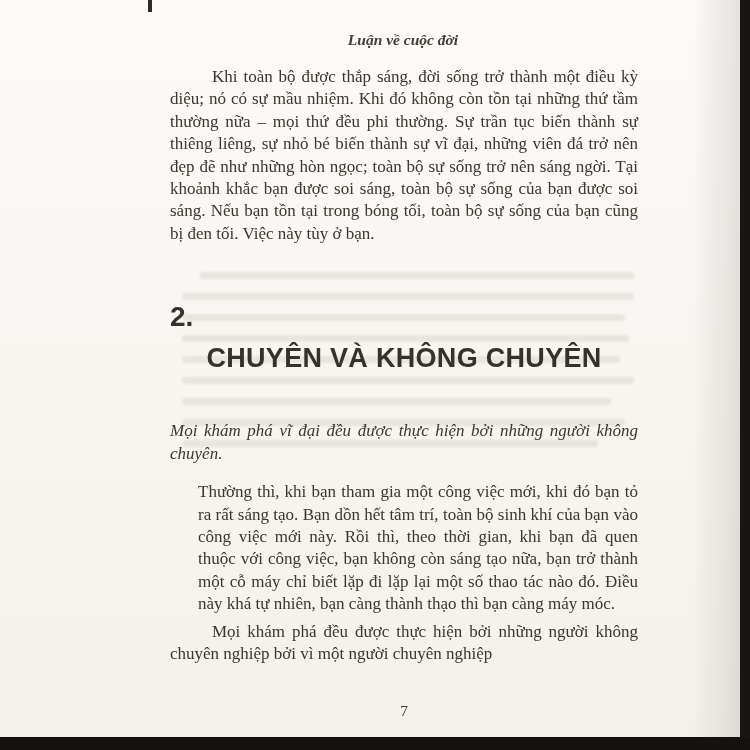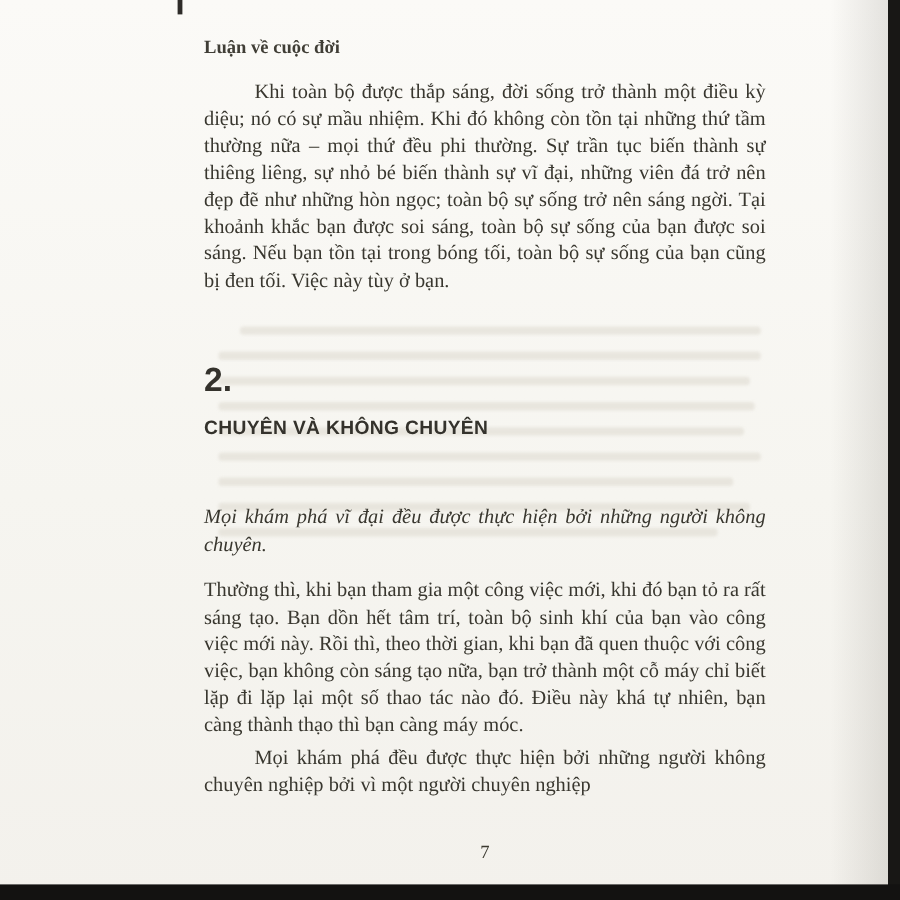--- a/index.html
+++ b/index.html
@@ -68,21 +68,22 @@
     position: absolute;
     left: 170px; top: 30px;
     width: 468px;
     z-index: 1;
     color: #39372f;
     font-size: 17px;
     line-height: 22.4px;
     text-align: justify;
   }
   .running-header {
-    text-align: left;
+    text-align: center;
+    font-style: italic;
     font-weight: bold;
     font-size: 15.5px;
     line-height: 20px;
     color: #403e36;
     margin-bottom: 16px;
     padding-right: 2px;
   }
   .para.indent { text-indent: 42px; margin-top: 11px; }
   .chapter-number {
     margin-top: 56px;
@@ -90,32 +91,32 @@
     font-weight: bold;
     font-size: 28px;
     line-height: 32px;
     color: #34322c;
     text-align: left;
   }
   .chapter-title {
     margin-top: 12px;
     font-family: "Liberation Sans", sans-serif;
     font-weight: bold;
-    font-size: 16px;
+    font-size: 27px;
     line-height: 26px;
     letter-spacing: 0.3px;
     color: #34322c;
-    text-align: left;
+    text-align: center;
   }
   .epigraph {
     margin-top: 48px;
     font-style: italic;
     line-height: 23px;
   }
-  .para.body-2 { margin-top: 16px; }
+  .para.body-2 { margin-top: 16px; margin-left: 28px; }
   .para.body-3 { margin-top: 5px; font-family: Liberation Serif, serif; }
   .page-number {
     position: absolute;
     left: 170px; top: 702px;
     width: 468px;
     text-align: center;
     font-size: 15.5px;
     color: #3b392f;
     z-index: 1;
   }

